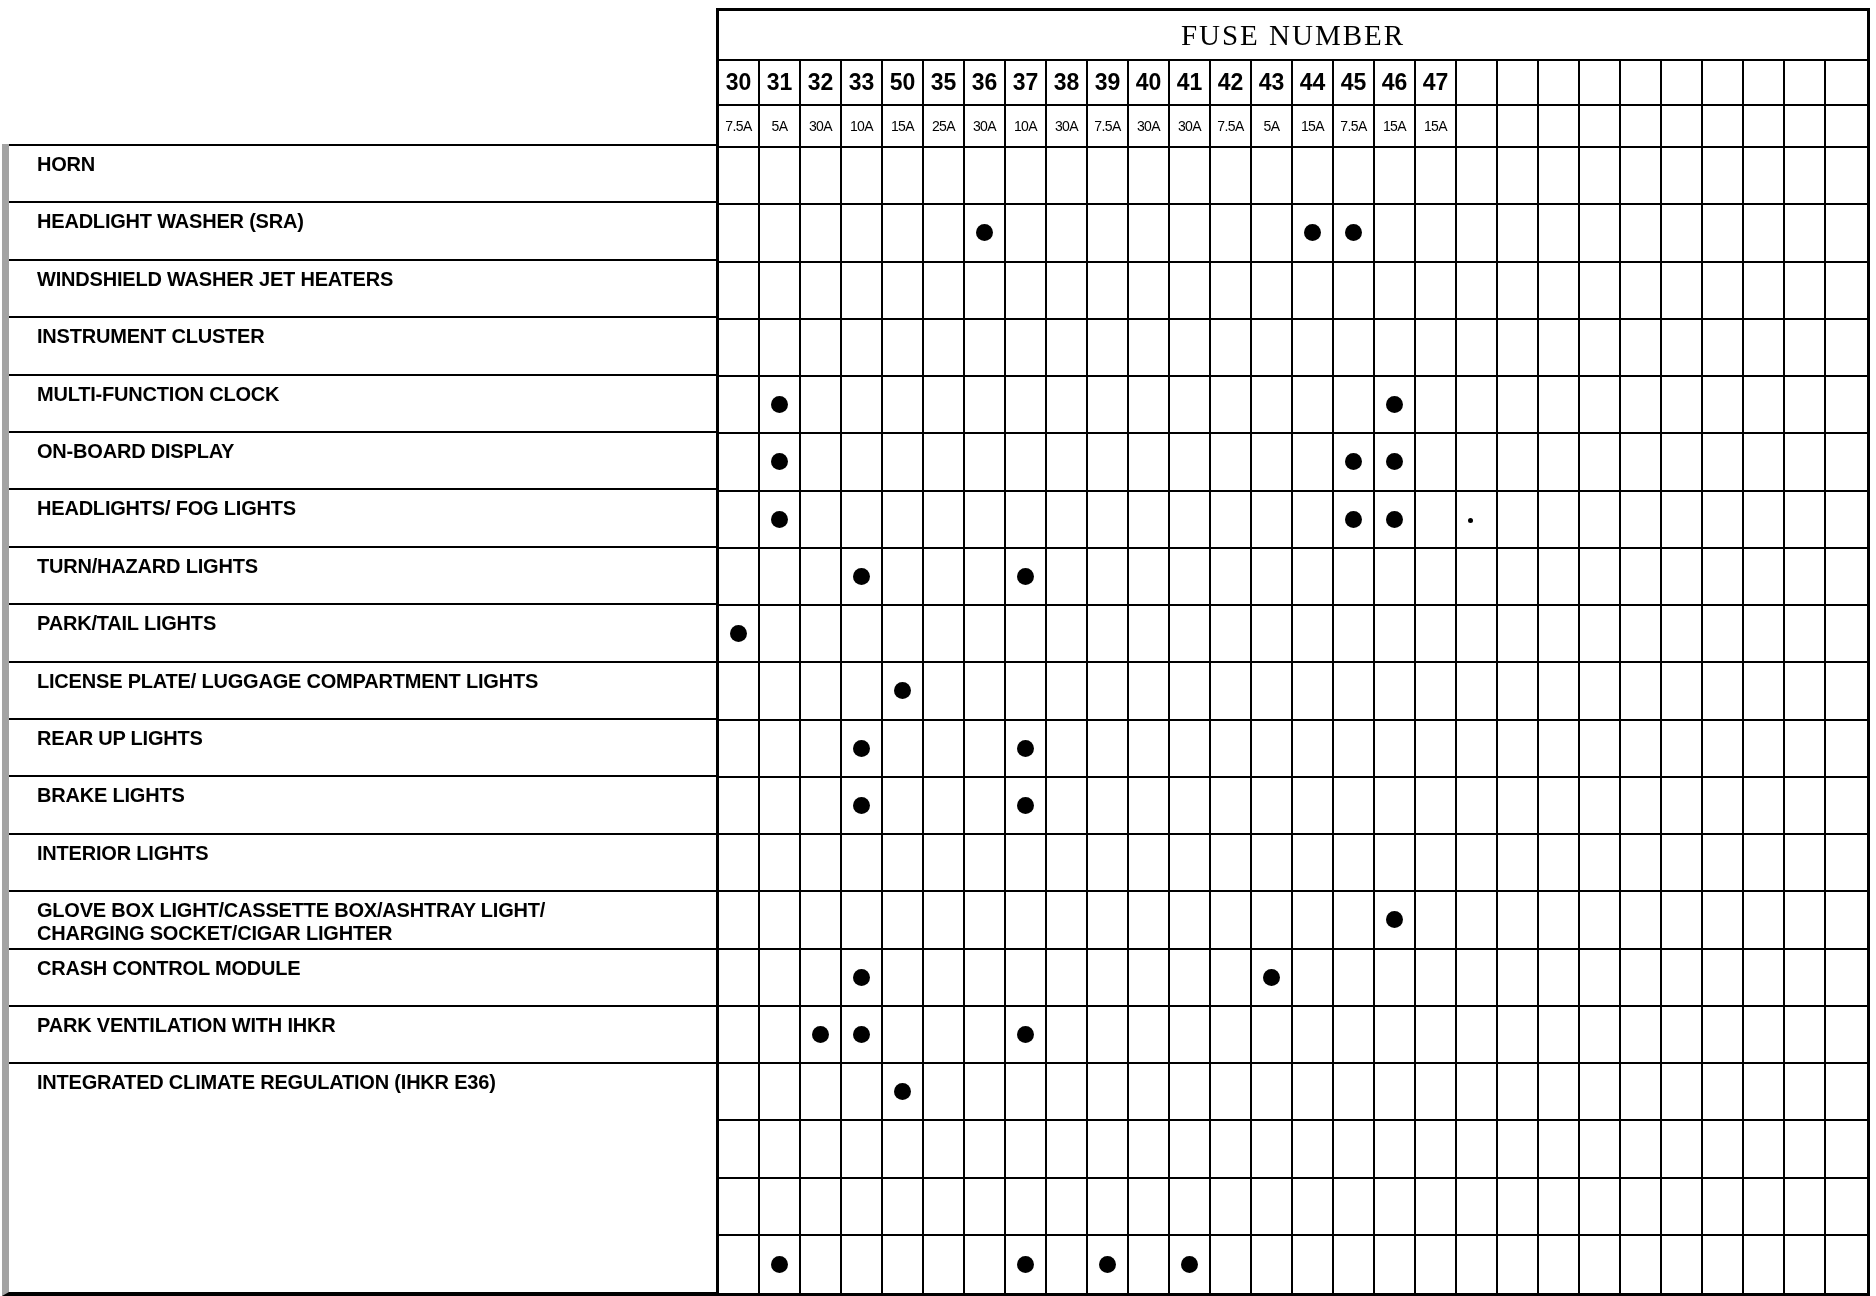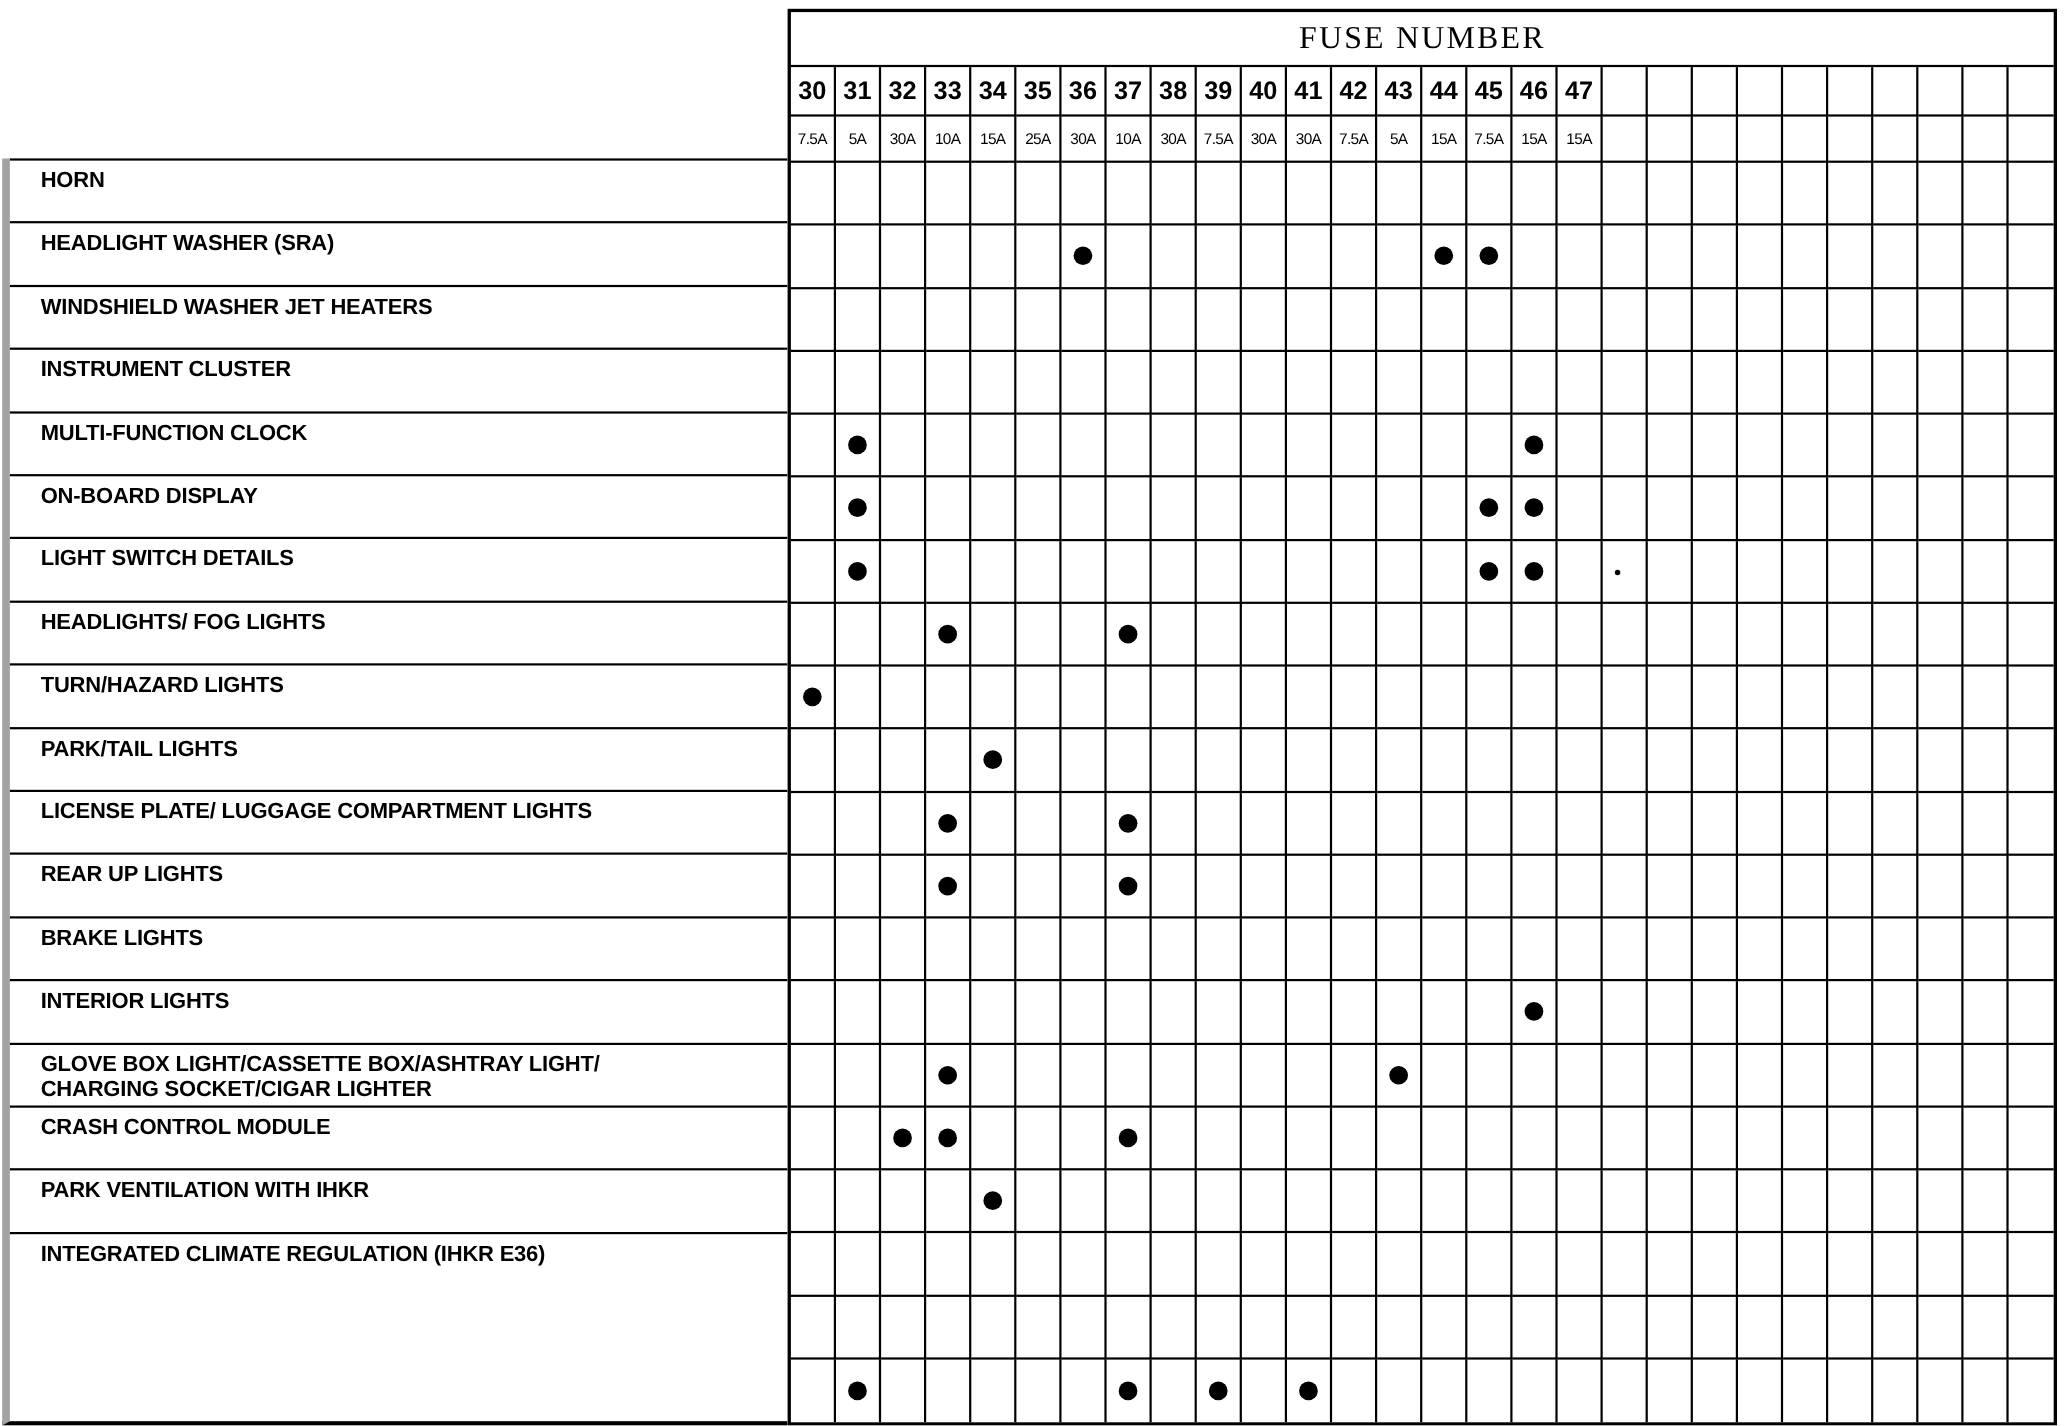--- a/index.html
+++ b/index.html
@@ -116,21 +116,20 @@
 
 <div class="page">
 
   <div class="labels-section">
       <div class="label-row">HORN</div>
       <div class="label-row">HEADLIGHT WASHER (SRA)</div>
       <div class="label-row">WINDSHIELD WASHER JET HEATERS</div>
       <div class="label-row">INSTRUMENT CLUSTER</div>
       <div class="label-row">MULTI-FUNCTION CLOCK</div>
       <div class="label-row">ON-BOARD DISPLAY</div>
-      <div class="label-row">LIGHT SWITCH DETAILS</div>
       <div class="label-row">HEADLIGHTS/ FOG LIGHTS</div>
       <div class="label-row">TURN/HAZARD LIGHTS</div>
       <div class="label-row">PARK/TAIL LIGHTS</div>
       <div class="label-row">LICENSE PLATE/ LUGGAGE COMPARTMENT LIGHTS</div>
       <div class="label-row">REAR UP LIGHTS</div>
       <div class="label-row">BRAKE LIGHTS</div>
       <div class="label-row">INTERIOR LIGHTS</div>
       <div class="label-row">GLOVE BOX LIGHT/CASSETTE BOX/ASHTRAY LIGHT/
 CHARGING SOCKET/CIGAR LIGHTER</div>
       <div class="label-row">CRASH CONTROL MODULE</div>
@@ -138,21 +137,21 @@
       <div class="label-row">INTEGRATED CLIMATE REGULATION (IHKR E36)</div>
     </div>
 
   <div class="grid-section">
     <div class="title-row">FUSE NUMBER</div>
     <div class="head-row numbers-row">
         <div class="hcell num-cell">30</div>
         <div class="hcell num-cell">31</div>
         <div class="hcell num-cell">32</div>
         <div class="hcell num-cell">33</div>
-        <div class="hcell num-cell">34</div>
+        <div class="hcell num-cell">50</div>
         <div class="hcell num-cell">35</div>
         <div class="hcell num-cell">36</div>
         <div class="hcell num-cell">37</div>
         <div class="hcell num-cell">38</div>
         <div class="hcell num-cell">39</div>
         <div class="hcell num-cell">40</div>
         <div class="hcell num-cell">41</div>
         <div class="hcell num-cell">42</div>
         <div class="hcell num-cell">43</div>
         <div class="hcell num-cell">44</div>

